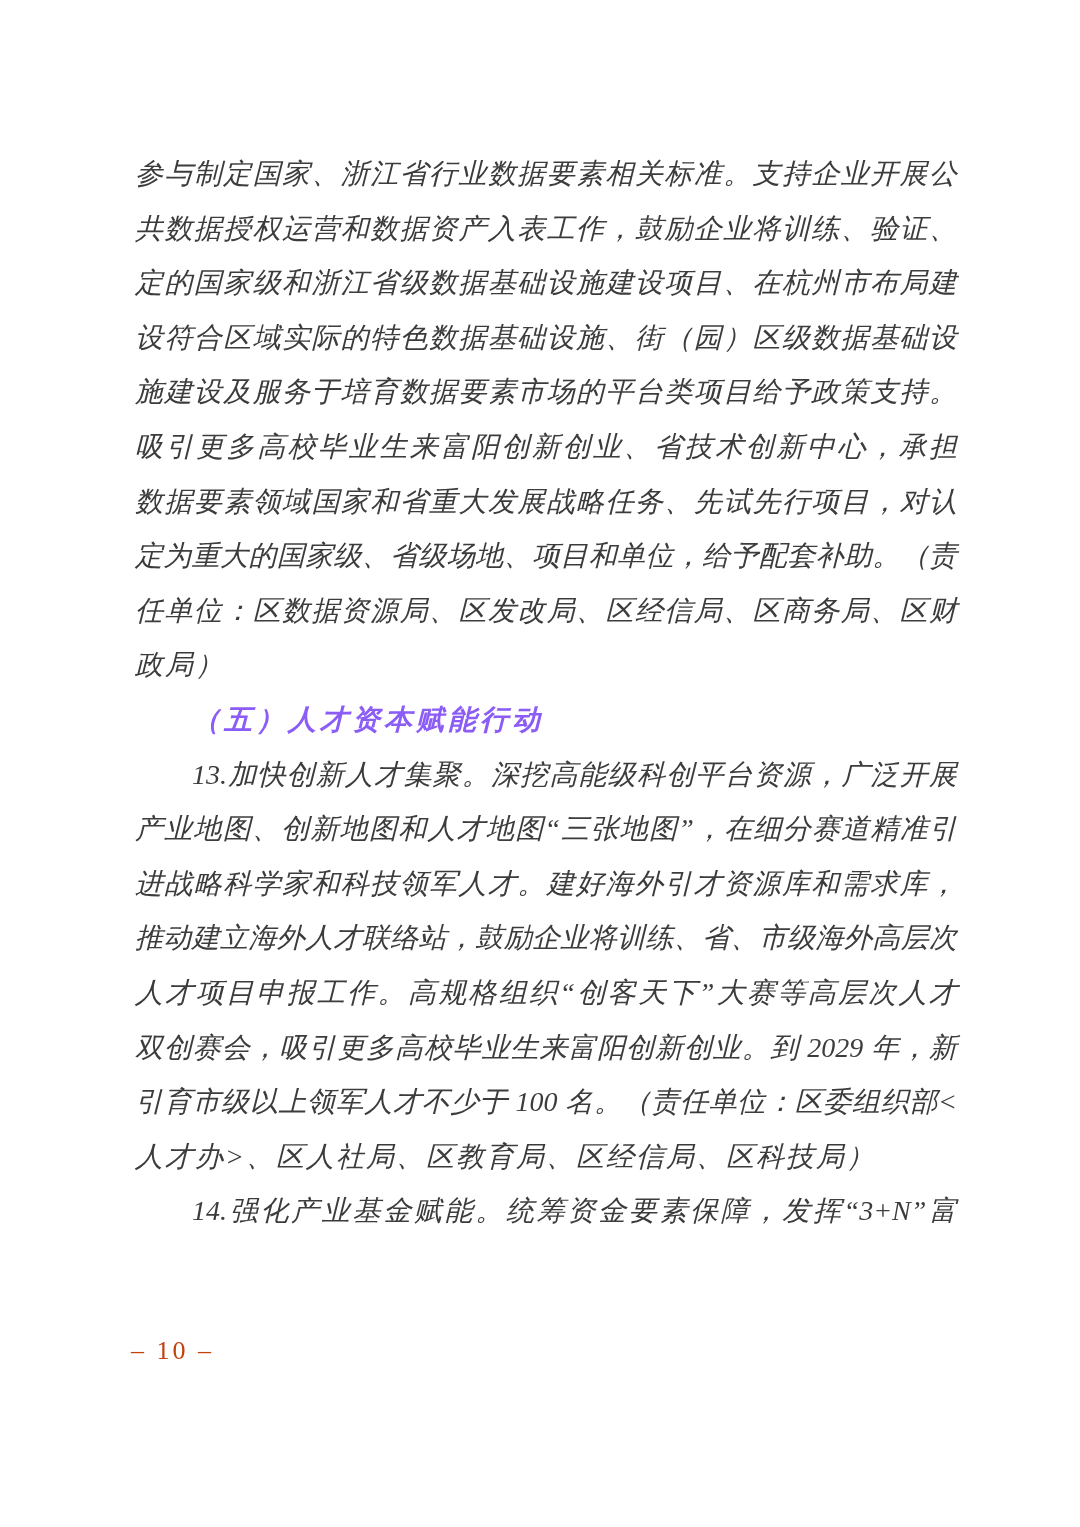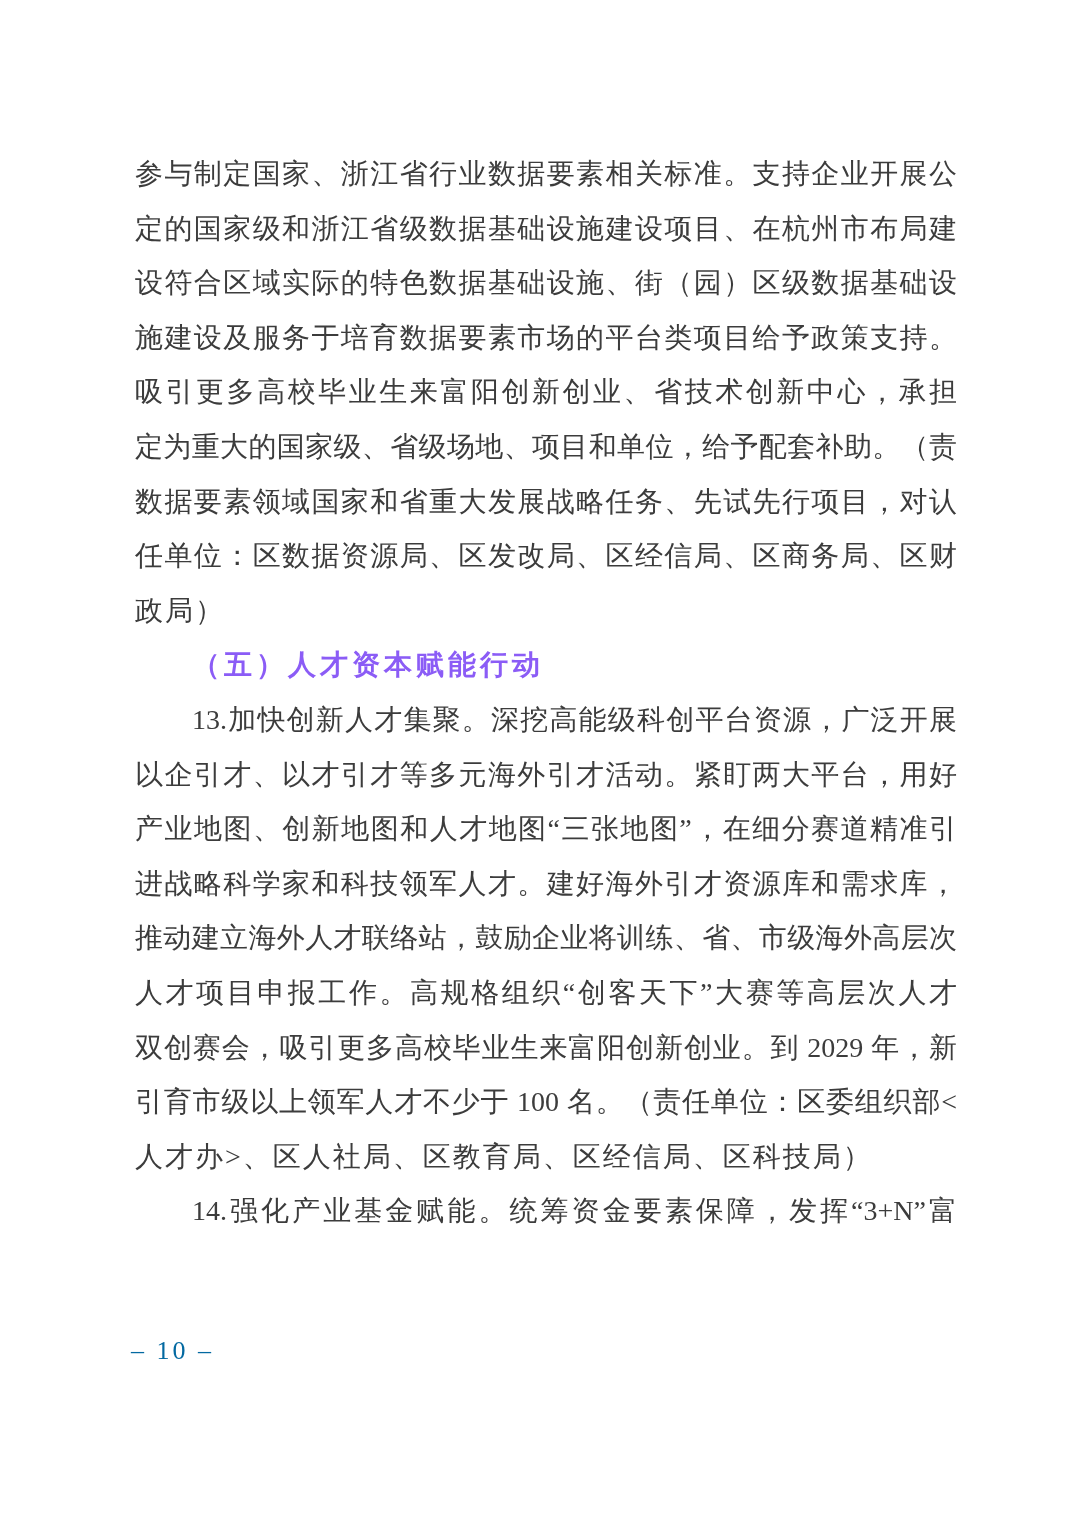--- a/index.html
+++ b/index.html
@@ -26,20 +26,21 @@
     box-sizing: border-box;
     width: 100%;
     height: 54.6px;
     line-height: 54.6px;
     font-size: 28px;
     color: #3c3c3c;
     text-align: justify;
     text-align-last: justify;
     -moz-text-align-last: justify;
     overflow: visible;
+    font-style: italic;
   }
   .line.end {
     text-align-last: left;
     -moz-text-align-last: left;
     letter-spacing: 2px;
   }
   .line.indent {
     padding-left: 57px;
   }
   .line.heading {
@@ -49,40 +50,40 @@
     letter-spacing: 4px;
     padding-left: 57px;
     color: #8b5cf6;
   }
   .page-number {
     position: absolute;
     left: 131px;
     top: 1336px;
     font-size: 26px;
     letter-spacing: 3px;
-    color: #0369a1;
+    color: #c2410c;
   }
 </style>
 </head>
 <body>
 
 <div class="page">
   <div class="text-block">
       <div class="line fill">参与制定国家、浙江省行业数据要素相关标准。支持企业开展公</div>
+      <div class="line fill">共数据授权运营和数据资产入表工作，鼓励企业将训练、验证、</div>
       <div class="line fill">定的国家级和浙江省级数据基础设施建设项目、在杭州市布局建</div>
       <div class="line fill">设符合区域实际的特色数据基础设施、街（园）区级数据基础设</div>
       <div class="line fill">施建设及服务于培育数据要素市场的平台类项目给予政策支持。</div>
       <div class="line fill">吸引更多高校毕业生来富阳创新创业、省技术创新中心，承担</div>
+      <div class="line fill">数据要素领域国家和省重大发展战略任务、先试先行项目，对认</div>
       <div class="line fill">定为重大的国家级、省级场地、项目和单位，给予配套补助。（责</div>
-      <div class="line fill">数据要素领域国家和省重大发展战略任务、先试先行项目，对认</div>
       <div class="line fill">任单位：区数据资源局、区发改局、区经信局、区商务局、区财</div>
       <div class="line end">政局）</div>
       <div class="line heading">（五）人才资本赋能行动</div>
       <div class="line fill indent">13.加快创新人才集聚。深挖高能级科创平台资源，广泛开展</div>
-      <div class="line fill">以企引才、以才引才等多元海外引才活动。紧盯两大平台，用好</div>
       <div class="line fill">产业地图、创新地图和人才地图“三张地图”，在细分赛道精准引</div>
       <div class="line fill">进战略科学家和科技领军人才。建好海外引才资源库和需求库，</div>
       <div class="line fill">推动建立海外人才联络站，鼓励企业将训练、省、市级海外高层次</div>
       <div class="line fill">人才项目申报工作。高规格组织“创客天下”大赛等高层次人才</div>
       <div class="line fill">双创赛会，吸引更多高校毕业生来富阳创新创业。到 2029 年，新</div>
       <div class="line fill">引育市级以上领军人才不少于 100 名。（责任单位：区委组织部&lt;</div>
       <div class="line end">人才办&gt;、区人社局、区教育局、区经信局、区科技局）</div>
       <div class="line fill indent">14.强化产业基金赋能。统筹资金要素保障，发挥“3+N”富</div>
     </div>
   <div class="page-number">– 10 –</div>

